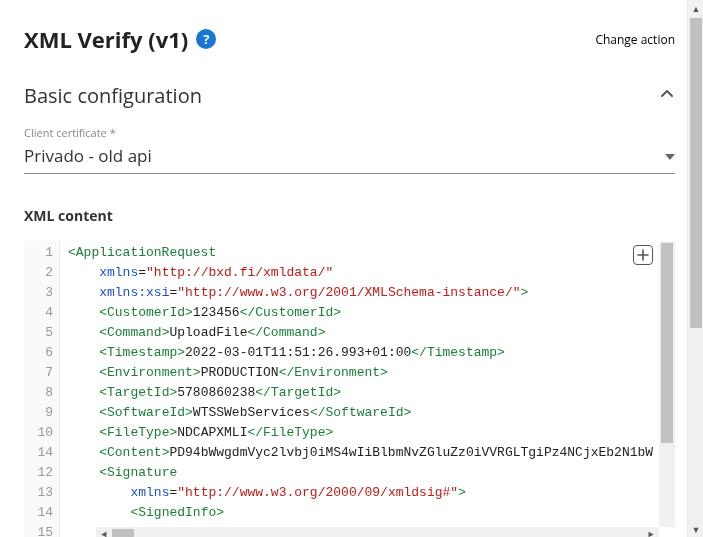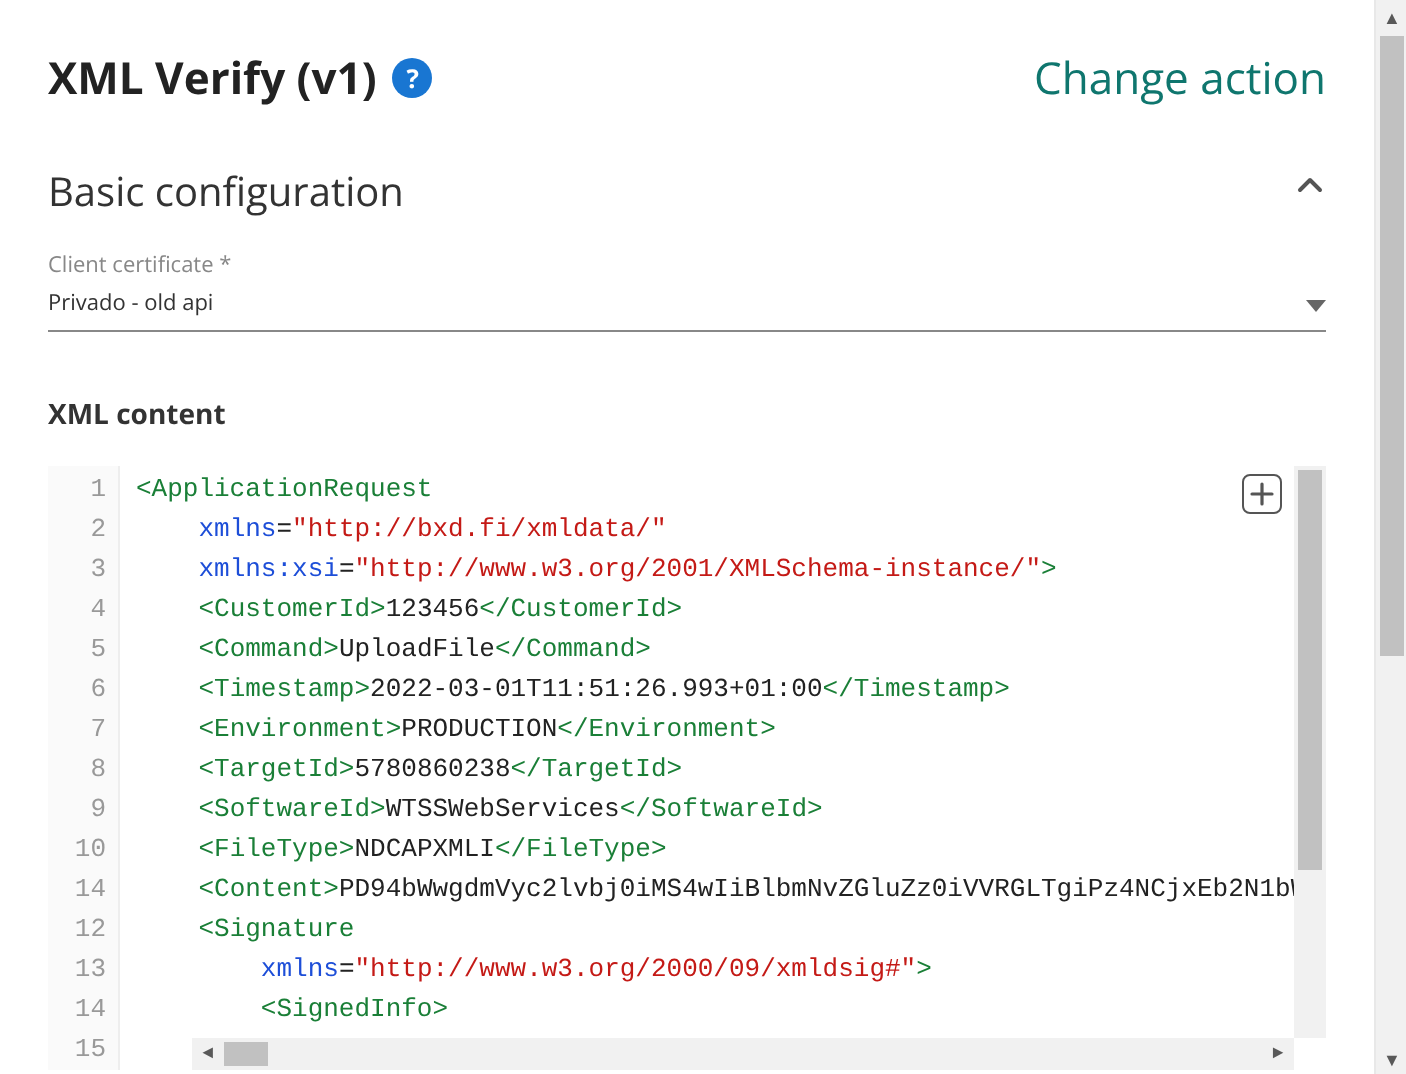--- a/index.html
+++ b/index.html
@@ -38,21 +38,21 @@
     justify-content: center;
     color: #595959;
     font-size: 9px;
   }
   .panel {
     position: absolute;
     left: 0;
     top: 0;
     right: 16px;
     bottom: 0;
-    padding: 24px 24px 0 24px;
+    padding: 24px 12px 0 24px;
   }
   .header-row {
     display: flex;
     align-items: center;
     justify-content: space-between;
     margin-bottom: 28px;
   }
   .title-wrap {
     display: flex;
     align-items: center;
@@ -69,22 +69,22 @@
     border-radius: 50%;
     background: #1976d2;
     color: #fff;
     font-size: 13px;
     font-weight: 700;
     display: flex;
     align-items: center;
     justify-content: center;
   }
   .change-action {
-    color: #0f766e;
-    font-size: 22px;
+    color: #000000;
+    font-size: 12px;
     cursor: pointer;
   }
   .section-header {
     display: flex;
     align-items: center;
     justify-content: space-between;
     margin-bottom: 16px;
     gap: 47px;
   }
   .section-title {
@@ -102,21 +102,21 @@
   }
   .select-row {
     display: flex;
     align-items: center;
     justify-content: space-between;
     border-bottom: 1px solid #888;
     padding: 4px 0 6px 0;
     margin-bottom: 32px;
   }
   .select-value {
-    font-size: 11px;
+    font-size: 17px;
     color: #333;
   }
   .dropdown-caret {
     color: #666;
     font-size: 10px;
   }
   .content-label {
     font-size: 14px;
     font-weight: 700;
     color: #333;

